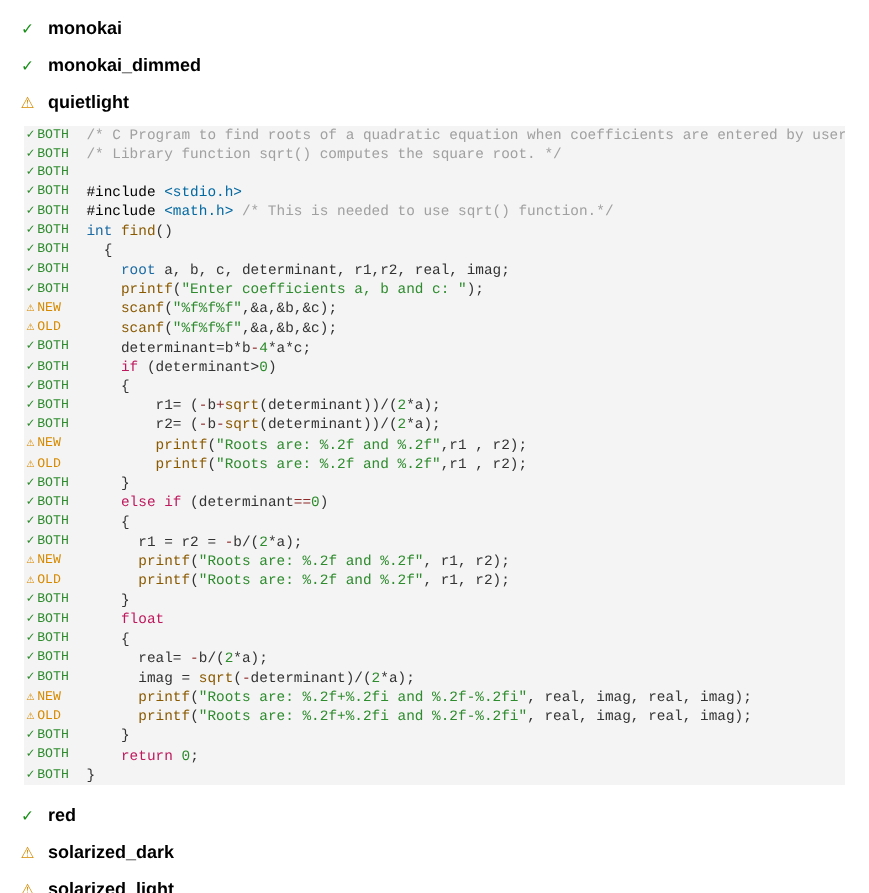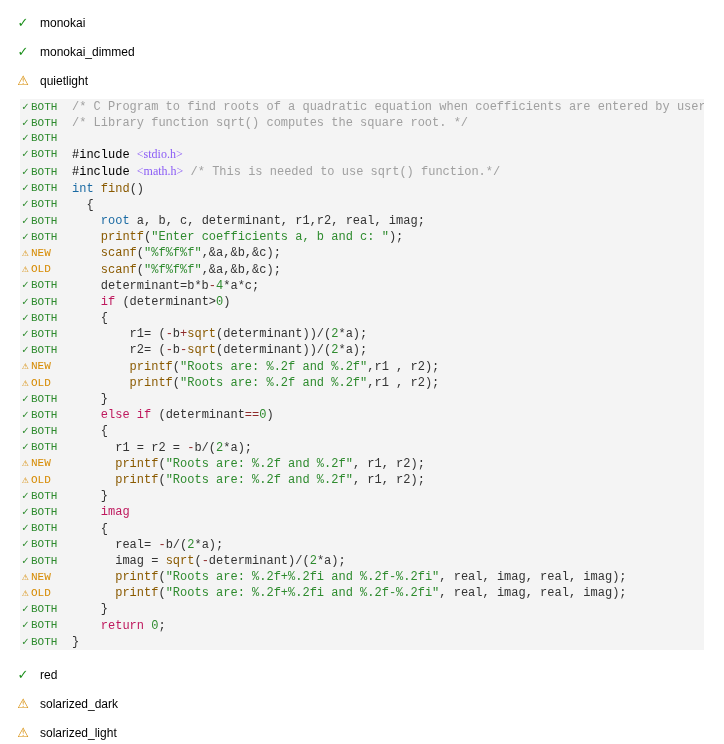--- a/index.html
+++ b/index.html
@@ -15,22 +15,22 @@
     align-items: center;
     gap: 10px;
     padding: 7px 6px;
   }
   .theme-row .icon {
     width: 14px;
     text-align: center;
     font-size: 13px;
   }
   .theme-row .name {
-    font-weight: 400;
-    font-size: 12px;
+    font-weight: 700;
+    font-size: 15px;
   }
   .check { color: #1a8f1a; }
   .warn  { color: #d68a00; }
   .code-block {
     margin: 4px 10px 10px 10px;
     background: #f4f4f4;
     font-family: Consolas, "Courier New", monospace;
     font-size: 12px;
     line-height: 1.35;
     overflow-x: auto;
@@ -50,21 +50,21 @@
   .gutter.new  { color: #d68a00; }
   .gutter.old  { color: #d68a00; }
   .gut-sym { width: 9px; display: inline-block; }
   .gut-txt { font-weight: 400; }
   .line-content {
     flex: 1;
     padding-left: 8px;
   }
   .tok-comment { color: #a0a0a0; }
   .tok-pp      { color: #000000; font-family: Liberation Mono, monospace; }
-  .tok-include { color: #8b5cf6; font-family: Liberation Serif, serif; }
+  .tok-include { color: #0369a1; }
   .tok-type    { color: #1a6aa3; }
   .tok-func    { color: #8a5a00; }
   .tok-num     { color: #2e8b2e; }
   .tok-str     { color: #2e8b2e; }
   .tok-kw      { color: #be185d; }
   .tok-op      { color: #8f2a2a; }
   .tok-def     { color: #333; }
 </style>
 </head>
 <body>
@@ -103,21 +103,21 @@
     <div class="code-line"><div class="gutter both"><span class="gut-sym">✓</span><span class="gut-txt">BOTH</span></div><div class="line-content"><span class="tok-def">        r2= (</span><span class="tok-op">-</span><span class="tok-def">b</span><span class="tok-op">-</span><span class="tok-func">sqrt</span><span class="tok-def">(determinant))/(</span><span class="tok-num">2</span><span class="tok-def">*a);</span></div></div>
     <div class="code-line"><div class="gutter new"><span class="gut-sym">⚠</span><span class="gut-txt">NEW</span></div><div class="line-content"><span class="tok-def">        </span><span class="tok-func">printf</span><span class="tok-def">(</span><span class="tok-str">"Roots are: %.2f and %.2f"</span><span class="tok-def">,r1 , r2);</span></div></div>
     <div class="code-line"><div class="gutter old"><span class="gut-sym">⚠</span><span class="gut-txt">OLD</span></div><div class="line-content"><span class="tok-def">        </span><span class="tok-func">printf</span><span class="tok-def">(</span><span class="tok-str">"Roots are: %.2f and %.2f"</span><span class="tok-def">,r1 , r2);</span></div></div>
     <div class="code-line"><div class="gutter both"><span class="gut-sym">✓</span><span class="gut-txt">BOTH</span></div><div class="line-content"><span class="tok-def">    }</span></div></div>
     <div class="code-line"><div class="gutter both"><span class="gut-sym">✓</span><span class="gut-txt">BOTH</span></div><div class="line-content"><span class="tok-def">    </span><span class="tok-kw">else if</span><span class="tok-def"> (determinant</span><span class="tok-op">==</span><span class="tok-num">0</span><span class="tok-def">)</span></div></div>
     <div class="code-line"><div class="gutter both"><span class="gut-sym">✓</span><span class="gut-txt">BOTH</span></div><div class="line-content"><span class="tok-def">    {</span></div></div>
     <div class="code-line"><div class="gutter both"><span class="gut-sym">✓</span><span class="gut-txt">BOTH</span></div><div class="line-content"><span class="tok-def">      r1 = r2 = </span><span class="tok-op">-</span><span class="tok-def">b/(</span><span class="tok-num">2</span><span class="tok-def">*a);</span></div></div>
     <div class="code-line"><div class="gutter new"><span class="gut-sym">⚠</span><span class="gut-txt">NEW</span></div><div class="line-content"><span class="tok-def">      </span><span class="tok-func">printf</span><span class="tok-def">(</span><span class="tok-str">"Roots are: %.2f and %.2f"</span><span class="tok-def">, r1, r2);</span></div></div>
     <div class="code-line"><div class="gutter old"><span class="gut-sym">⚠</span><span class="gut-txt">OLD</span></div><div class="line-content"><span class="tok-def">      </span><span class="tok-func">printf</span><span class="tok-def">(</span><span class="tok-str">"Roots are: %.2f and %.2f"</span><span class="tok-def">, r1, r2);</span></div></div>
     <div class="code-line"><div class="gutter both"><span class="gut-sym">✓</span><span class="gut-txt">BOTH</span></div><div class="line-content"><span class="tok-def">    }</span></div></div>
-    <div class="code-line"><div class="gutter both"><span class="gut-sym">✓</span><span class="gut-txt">BOTH</span></div><div class="line-content"><span class="tok-def">    </span><span class="tok-kw">imag</span></div></div>
+    <div class="code-line"><div class="gutter both"><span class="gut-sym">✓</span><span class="gut-txt">BOTH</span></div><div class="line-content"><span class="tok-def">    </span><span class="tok-kw">float</span></div></div>
     <div class="code-line"><div class="gutter both"><span class="gut-sym">✓</span><span class="gut-txt">BOTH</span></div><div class="line-content"><span class="tok-def">    {</span></div></div>
     <div class="code-line"><div class="gutter both"><span class="gut-sym">✓</span><span class="gut-txt">BOTH</span></div><div class="line-content"><span class="tok-def">      real= </span><span class="tok-op">-</span><span class="tok-def">b/(</span><span class="tok-num">2</span><span class="tok-def">*a);</span></div></div>
     <div class="code-line"><div class="gutter both"><span class="gut-sym">✓</span><span class="gut-txt">BOTH</span></div><div class="line-content"><span class="tok-def">      imag = </span><span class="tok-func">sqrt</span><span class="tok-def">(</span><span class="tok-op">-</span><span class="tok-def">determinant)/(</span><span class="tok-num">2</span><span class="tok-def">*a);</span></div></div>
     <div class="code-line"><div class="gutter new"><span class="gut-sym">⚠</span><span class="gut-txt">NEW</span></div><div class="line-content"><span class="tok-def">      </span><span class="tok-func">printf</span><span class="tok-def">(</span><span class="tok-str">"Roots are: %.2f+%.2fi and %.2f-%.2fi"</span><span class="tok-def">, real, imag, real, imag);</span></div></div>
     <div class="code-line"><div class="gutter old"><span class="gut-sym">⚠</span><span class="gut-txt">OLD</span></div><div class="line-content"><span class="tok-def">      </span><span class="tok-func">printf</span><span class="tok-def">(</span><span class="tok-str">"Roots are: %.2f+%.2fi and %.2f-%.2fi"</span><span class="tok-def">, real, imag, real, imag);</span></div></div>
     <div class="code-line"><div class="gutter both"><span class="gut-sym">✓</span><span class="gut-txt">BOTH</span></div><div class="line-content"><span class="tok-def">    }</span></div></div>
     <div class="code-line"><div class="gutter both"><span class="gut-sym">✓</span><span class="gut-txt">BOTH</span></div><div class="line-content"><span class="tok-def">    </span><span class="tok-kw">return</span><span class="tok-def"> </span><span class="tok-num">0</span><span class="tok-def">;</span></div></div>
     <div class="code-line"><div class="gutter both"><span class="gut-sym">✓</span><span class="gut-txt">BOTH</span></div><div class="line-content"><span class="tok-def">}</span></div></div>
   </div>
 

